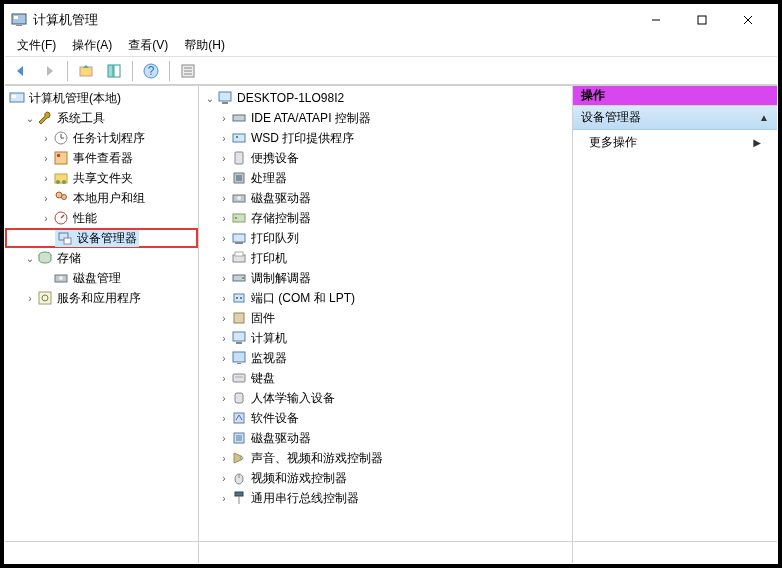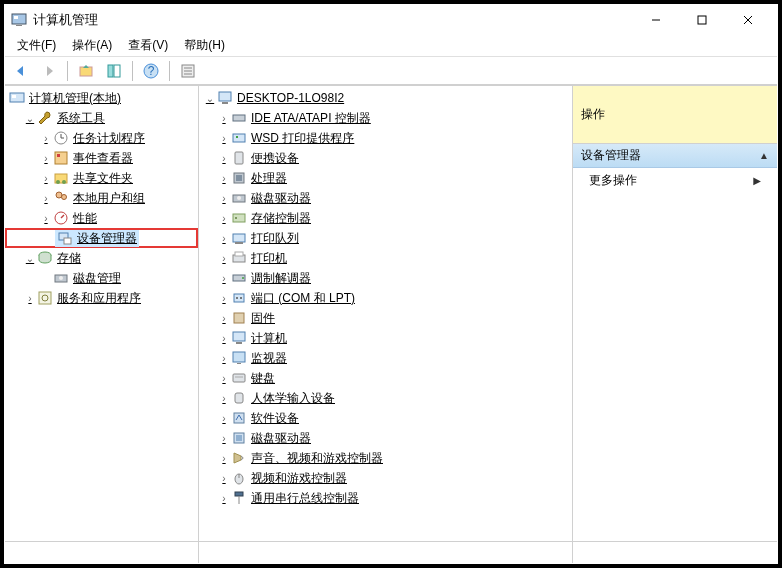--- a/index.html
+++ b/index.html
@@ -12,29 +12,29 @@
 .win-btn { width: 46px; height: 30px; display: flex; align-items: center; justify-content: center; color: #000; cursor: default; }
 .menubar { height: 22px; display: flex; align-items: center; padding: 0 4px; background: #fff; border-bottom: 1px solid #e0e0e0; }
 .menu-item { padding: 2px 8px; cursor: default; }
 .toolbar { height: 28px; display: flex; align-items: center; padding: 2px 4px; gap: 4px; background: #fff; border-bottom: 1px solid #d0d0d0; }
 .tool-btn { width: 24px; height: 22px; display: flex; align-items: center; justify-content: center; border: 1px solid transparent; }
 .tool-sep { width: 1px; height: 20px; background: #c0c0c0; margin: 0 2px; }
 .content { flex: 1; display: flex; border-top: 1px solid #d0d0d0; overflow: hidden; }
 .panel-left { width: 194px; border-right: 1px solid #d0d0d0; overflow: auto; padding: 2px 0; }
 .panel-mid { flex: 1; border-right: 1px solid #d0d0d0; overflow: auto; padding: 2px 0; position: relative; }
 .panel-right { width: 204px; display: flex; flex-direction: column; }
-.tree-row { display: flex; align-items: center; height: 20px; padding: 0 4px; white-space: nowrap; cursor: default; text-decoration: underline; }
+.tree-row { display: flex; align-items: center; height: 20px; padding: 0 4px; white-space: nowrap; cursor: default; }
 .tree-row .expander { width: 14px; display: flex; justify-content: center; color: #666; font-size: 10px; }
 .tree-row .icon { width: 16px; height: 16px; margin-right: 4px; display: flex; align-items: center; justify-content: center; }
 .tree-row .label { color: #000; }
 .indent-1 { padding-left: 18px; }
 .indent-2 { padding-left: 34px; }
 .selected { border: 2px solid #e53935; }
 .selected-inner { background: #cce8ff; padding: 0 2px; display: inline-flex; align-items: center; }
-.actions-header { background: #fef9c3; border-bottom: 1px solid #d0d0d0; padding: 20px 8px; font-size: 12px; }
+.actions-header { background: #d946ef; border-bottom: 1px solid #d0d0d0; padding: 1px 8px; font-size: 12px; font-weight: bold; }
 .actions-section { background: linear-gradient(to bottom, #d6e9f8, #bcdcf4); padding: 3px 8px; display: flex; justify-content: space-between; align-items: center; border-bottom: 1px solid #a9c9e6; }
 .actions-item { padding: 4px 16px; display: flex; justify-content: space-between; align-items: center; cursor: default; }
 .arrow-right { font-size: 10px; color: #333; }
 .statusbar { height: 22px; border-top: 1px solid #d0d0d0; display: flex; }
 .status-seg { border-right: 1px solid #d0d0d0; }
 .status-seg:first-child { width: 194px; }
 .status-seg:nth-child(2) { flex: 1; }
 svg.ic { width: 16px; height: 16px; }
 .section-up { font-size: 10px; color: #333; }
 </style>

